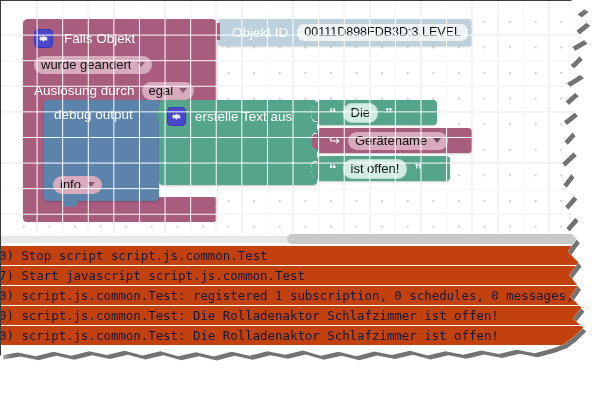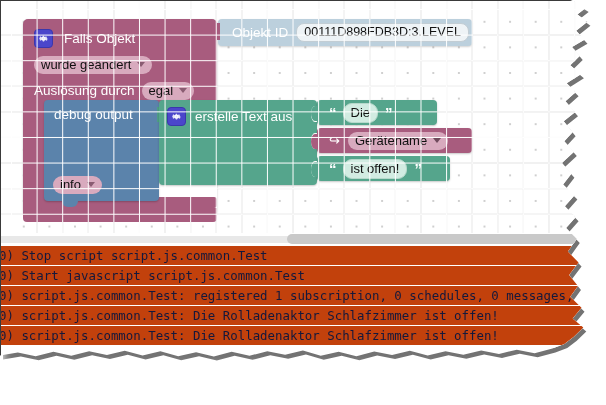--- a/index.html
+++ b/index.html
@@ -351,20 +351,20 @@
       </div>
     </div>
 
     <div id="hscroll">
       <div id="hscrollTrack"></div>
       <div id="hscrollThumb"></div>
     </div>
 
     <div id="logPane">
       <div class="logrow"><span>0) Stop script script.js.common.Test</span></div>
-      <div class="logrow"><span>0) Start javascript script.js.common.Test</span></div>
+      <div class="logrow"><span>7) Start javascript script.js.common.Test</span></div>
       <div class="logrow"><span>0) script.js.common.Test: registered 1 subscription, 0 schedules, 0 messages, 0</span></div>
       <div class="logrow"><span>0) script.js.common.Test: Die Rolladenaktor Schlafzimmer ist offen!</span></div>
       <div class="logrow"><span>0) script.js.common.Test: Die Rolladenaktor Schlafzimmer ist offen!</span></div>
     </div>
 
   </div>
 </div>
 
 </body></html>

